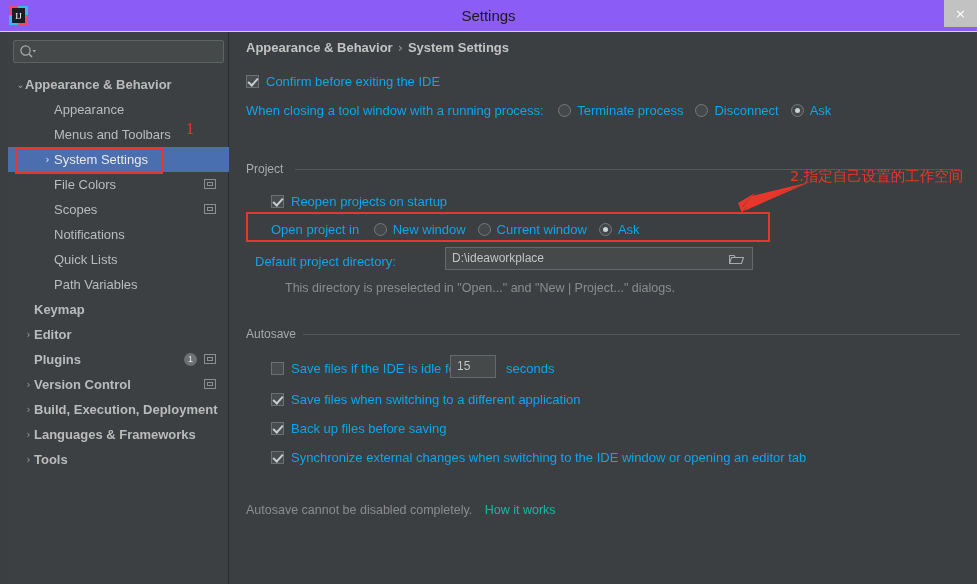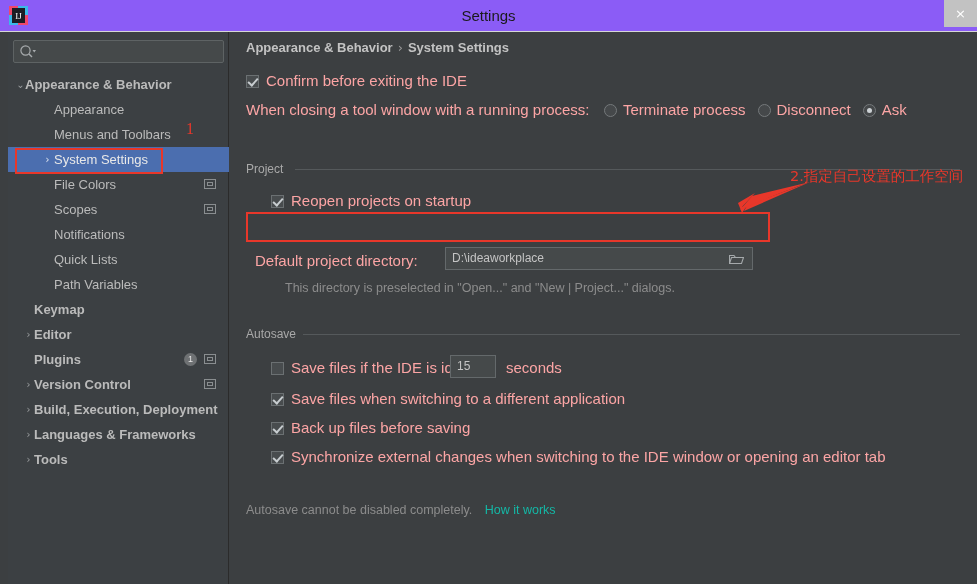--- a/index.html
+++ b/index.html
@@ -173,22 +173,22 @@
   }
   .breadcrumb .sep {
     color: #9a9a9a;
     font-weight: normal;
     padding: 0 5px;
     font-family: "DejaVu Sans", sans-serif;
   }
 
   .row { position: absolute; white-space: nowrap; }
   .lbl {
-    font-size: 15px;
-    color: #fca5a5;
+    font-size: 13px;
+    color: #0ea5e9;
     font-family: "Liberation Sans", sans-serif;
   }
   .lbl.dim { color: #8c8c8c; }
 
   
   .cb {
     display: inline-block;
     position: relative;
     width: 13px; height: 13px;
     background: #484c4e;
@@ -403,20 +403,26 @@
       </span>
     </div>
 
     <div class="group-title" style="left:17px; top:130px;">Project</div>
     <div class="group-line" style="left:66px; top:137px; width:665px;"></div>
 
     <div class="row" style="left:42px; top:160px;">
       <span class="cb checked"></span><span class="lbl">Reopen projects on startup</span>
     </div>
 
+    <div class="row" style="left:42px; top:188px;">
+      <span class="lbl">Open project in</span>
+      <span class="radio-group" style="margin-left:10px;">
+        <span class="radio-item"><span class="rb"></span><span class="lbl">New window</span></span><span class="radio-item"><span class="rb"></span><span class="lbl">Current window</span></span><span class="radio-item"><span class="rb on"></span><span class="lbl">Ask</span></span>
+      </span>
+    </div>
 
     <div class="row" style="left:26px; top:220px;text-align:right;">
       <span class="lbl">Default project directory:</span>
     </div>
     <div class="textfield" style="left:216px; top:215px; width:308px; height:23px;">
       <span class="val">D:\ideaworkplace</span>
       <svg class="folder-icon" viewBox="0 0 15 11">
         <path d="M0.5 9.5 L2.5 3.5 L14.5 3.5 L12.5 9.5 Z" fill="none" stroke="#a5a9ab" stroke-width="1.1"></path>
         <path d="M0.5 9.5 L0.5 1.5 L5 1.5 L6.3 3.3" fill="none" stroke="#a5a9ab" stroke-width="1.1"></path>
       </svg>

